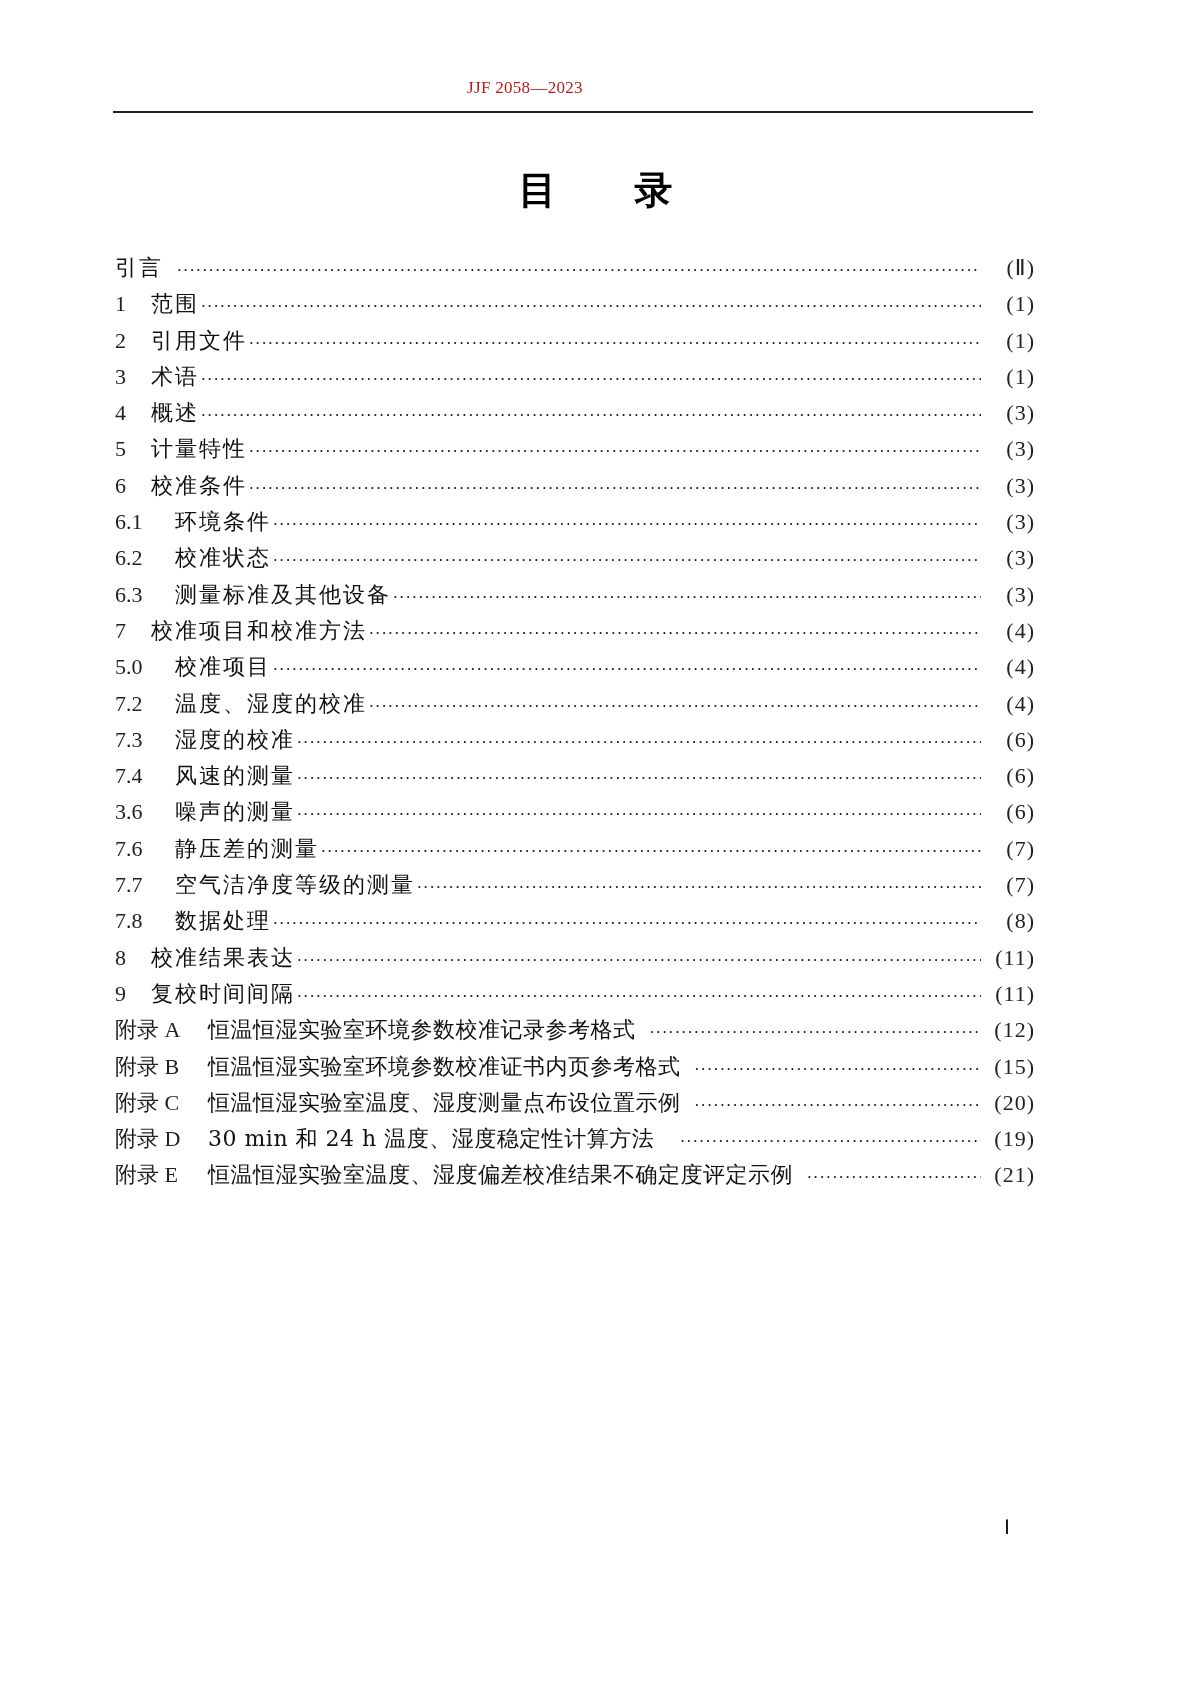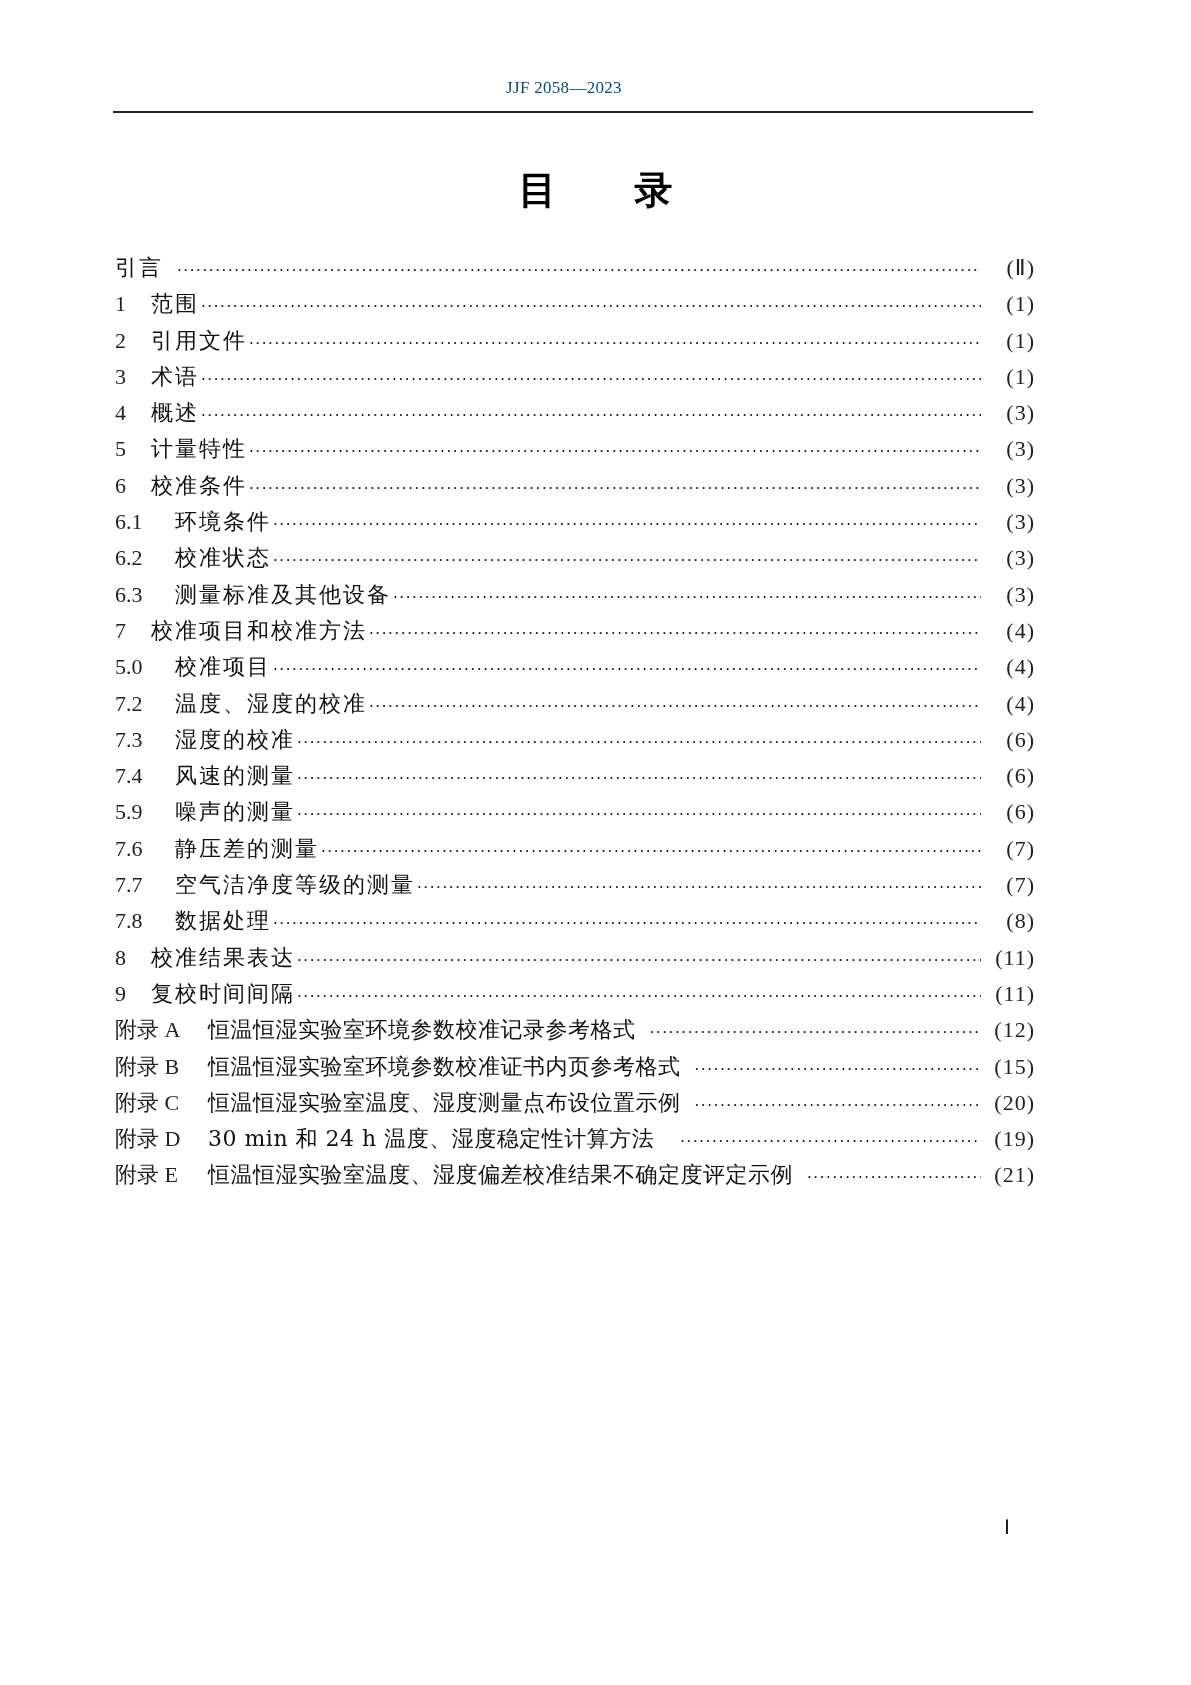--- a/index.html
+++ b/index.html
@@ -1,19 +1,19 @@
 <!DOCTYPE html>
 <html><head>
 <meta charset="utf-8">
 <style>
   html, body { margin: 0; padding: 0; background: #ffffff; }
   body { width: 1191px; height: 1685px; position: relative; overflow: hidden;
          font-family: "DejaVu Serif", "Liberation Serif", serif; color: #111; }
   .header { position: absolute; top: 78px; left: 0; width: 1050px; text-align: center;
-            font-family: "Liberation Serif", serif; font-size: 17px; letter-spacing: 0.3px; color: #0c4a6e; padding-left: 39px; }
+            font-family: "Liberation Serif", serif; font-size: 17px; letter-spacing: 0.3px; color: #b91c1c; }
   .header-rule { position: absolute; top: 111px; left: 113px; width: 920px; height: 2px; background: #222; }
   .title { position: absolute; top: 165px; left: 0; width: 1191px; text-align: center;
            font-family: "DejaVu Sans", sans-serif; font-size: 38px; font-weight: bold; color: #000; }
   .title span { display: inline-block; }
   .title .gap { width: 78px; }
   .toc { position: absolute; top: 250px; left: 115px; width: 920px; }
   .row { display: flex; align-items: baseline; height: 36.3px; font-size: 22px; line-height: 36px; white-space: nowrap; }
   .num { display: inline-block; color: #222; font-family: "Liberation Serif", serif; }
   .num.w1 { width: 36px; }
   .num.w2 { width: 60px; }
@@ -120,21 +120,21 @@
     <span class="leader"></span>
     <span class="page">(6)</span>
   </div>
   <div class="row">
     <span class="num w2">7.4</span>
     <span class="label">风速的测量</span>
     <span class="leader"></span>
     <span class="page">(6)</span>
   </div>
   <div class="row">
-    <span class="num w2">5.9</span>
+    <span class="num w2">3.6</span>
     <span class="label">噪声的测量</span>
     <span class="leader"></span>
     <span class="page">(6)</span>
   </div>
   <div class="row">
     <span class="num w2">7.6</span>
     <span class="label">静压差的测量</span>
     <span class="leader"></span>
     <span class="page">(7)</span>
   </div>

